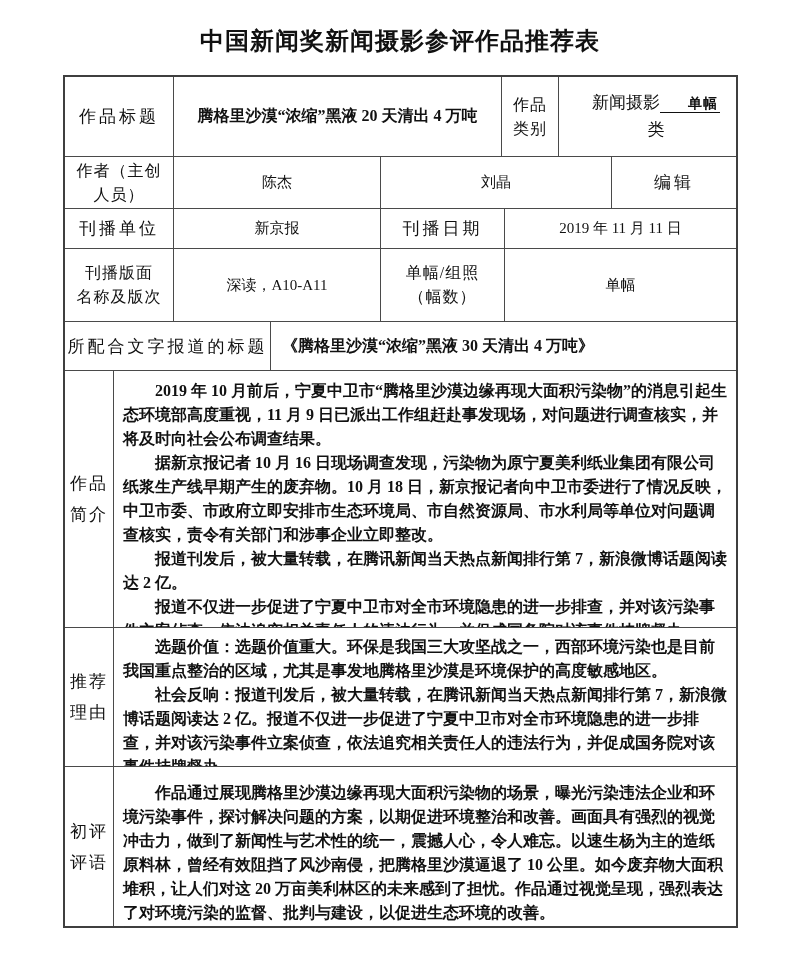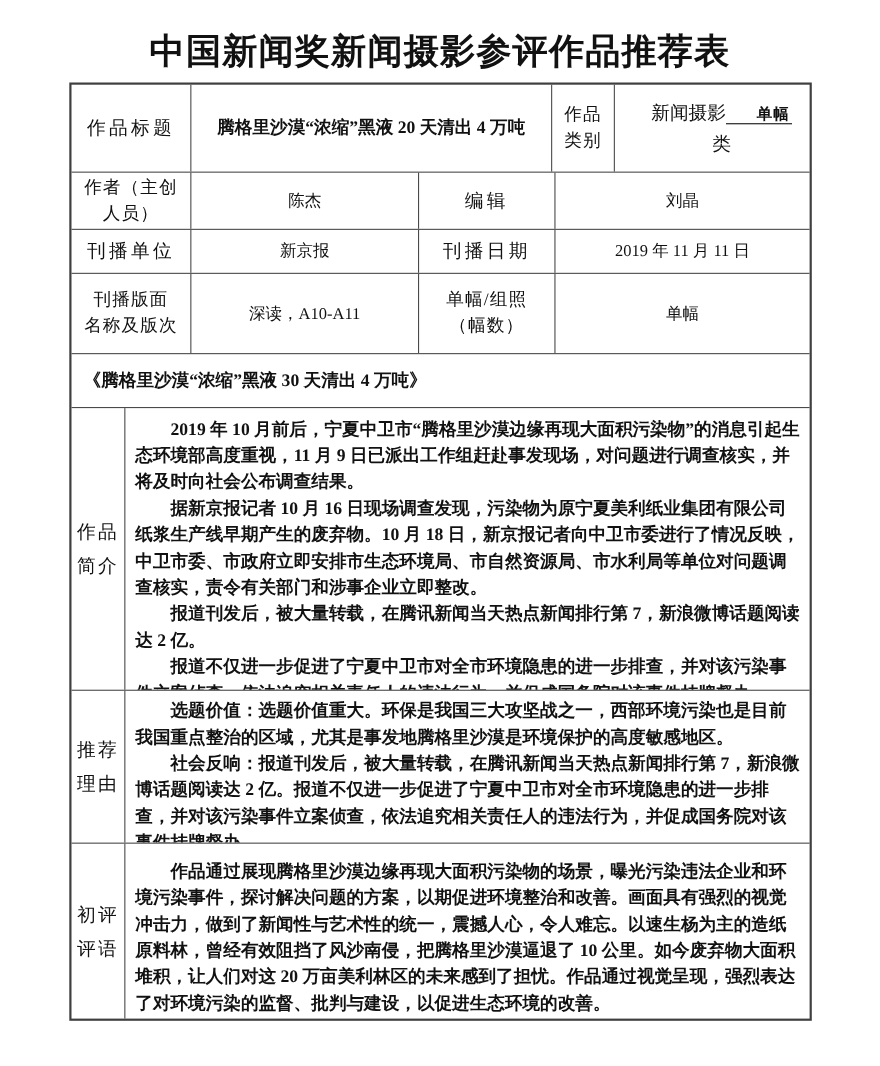--- a/index.html
+++ b/index.html
@@ -5,21 +5,21 @@
   html,body{margin:0;padding:0;}
   body{
     width:800px;height:969px;
     background:#ffffff;
     font-family:"Liberation Serif","DejaVu Serif",serif;
     color:#111111;
   }
   .page{position:relative;width:800px;height:969px;background:#ffffff;overflow:hidden;}
   .doc-title{
     position:absolute;top:25px;left:0;width:100%;
-    text-align:center;font-size:32px;font-weight:bold;letter-spacing:1px;
+    text-align:center;font-size:24px;font-weight:bold;letter-spacing:1px;
   }
   .tbl{
     position:absolute;left:63px;top:75px;width:675px;height:853px;
     border:2px solid #3f3f3f;box-sizing:border-box;
     display:flex;flex-direction:column;
   }
   .row{display:flex;border-bottom:1px solid #4a4a4a;box-sizing:border-box;flex-shrink:0;}
   .row:last-child{border-bottom:none;flex:1;}
   .cell{
     border-right:1px solid #4a4a4a;box-sizing:border-box;
@@ -88,22 +88,22 @@
     </div>
 
     <div class="row r2">
       <div class="cell lbl2 w-label1">
         <div>
           <div>作者（主创</div>
           <div>人员）</div>
         </div>
       </div>
       <div class="cell val w-val1">陈杰</div>
+      <div class="cell val w-last">刘晶</div>
       <div class="cell lbl w-label2">编辑</div>
-      <div class="cell val w-last">刘晶</div>
     </div>
 
     <div class="row r3">
       <div class="cell lbl w-label1">刊播单位</div>
       <div class="cell val w-val1">新京报</div>
       <div class="cell lbl w-label2">刊播日期</div>
       <div class="cell val w-last">2019 年 11 月 11 日</div>
     </div>
 
     <div class="row r4">
@@ -117,20 +117,21 @@
       <div class="cell lbl2 w-label2">
         <div>
           <div>单幅/组照</div>
           <div>（幅数）</div>
         </div>
       </div>
       <div class="cell val w-last">单幅</div>
     </div>
 
     <div class="row r5">
+      <div class="cell lbl w-label">所配合文字报道的标题</div>
       <div class="cell val-bold w-last leftal">《腾格里沙漠“浓缩”黑液 30 天清出 4 万吨》</div>
     </div>
 
     <div class="row r6 sec">
       <div class="cell seclabel w-seclabel">
         <div>
           <div>作品</div>
           <div>简介</div>
         </div>
       </div>

